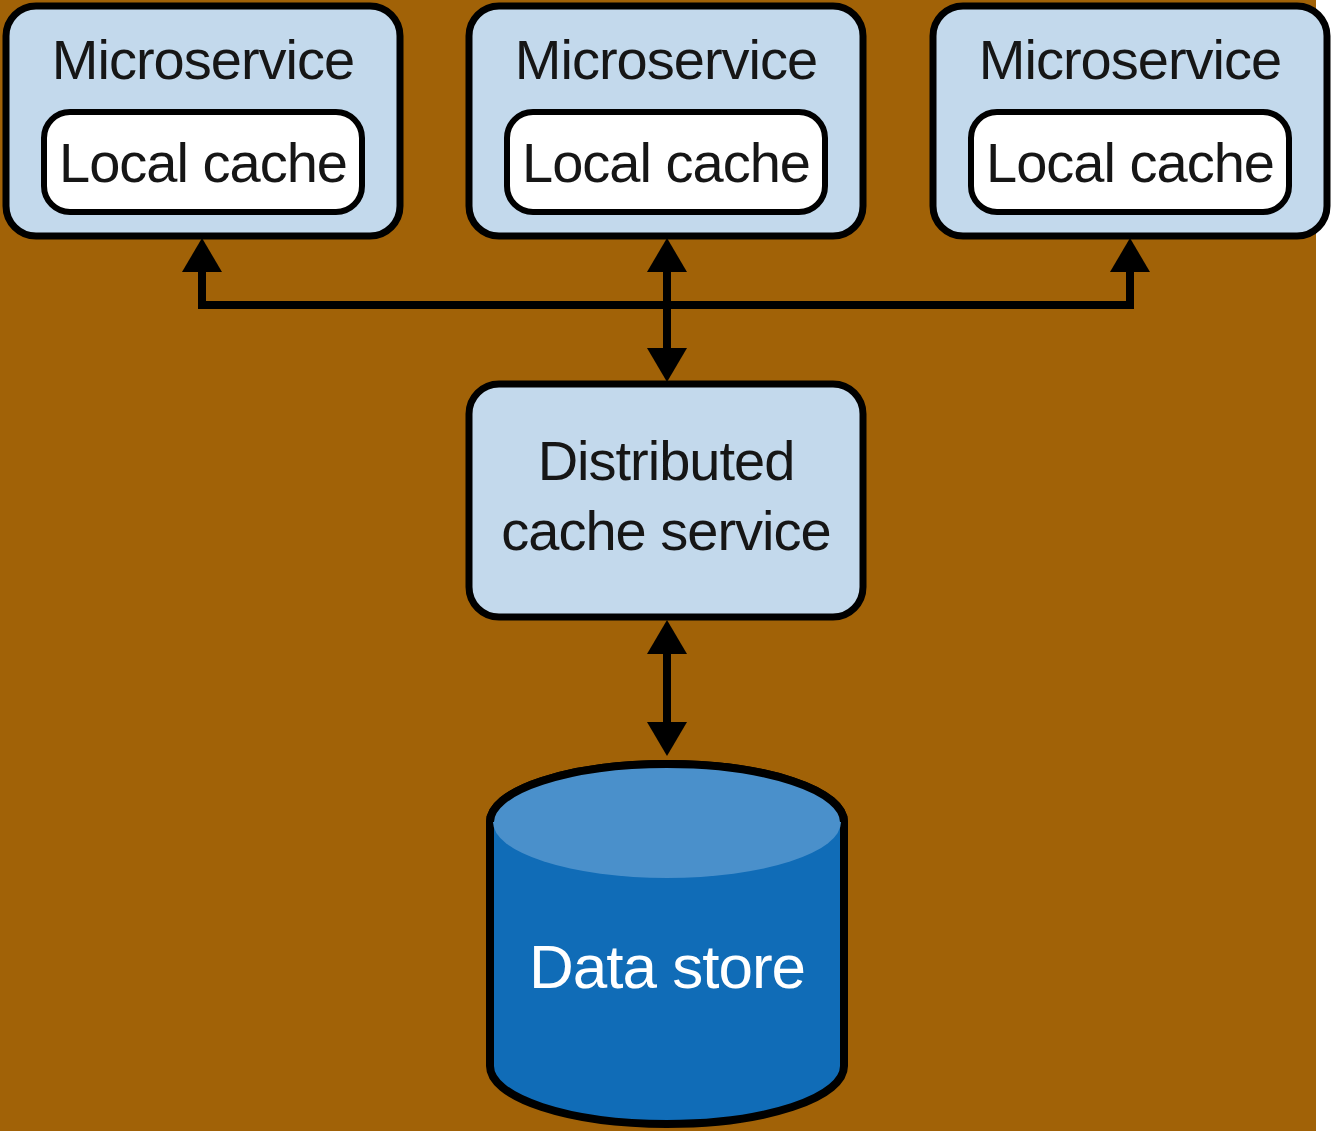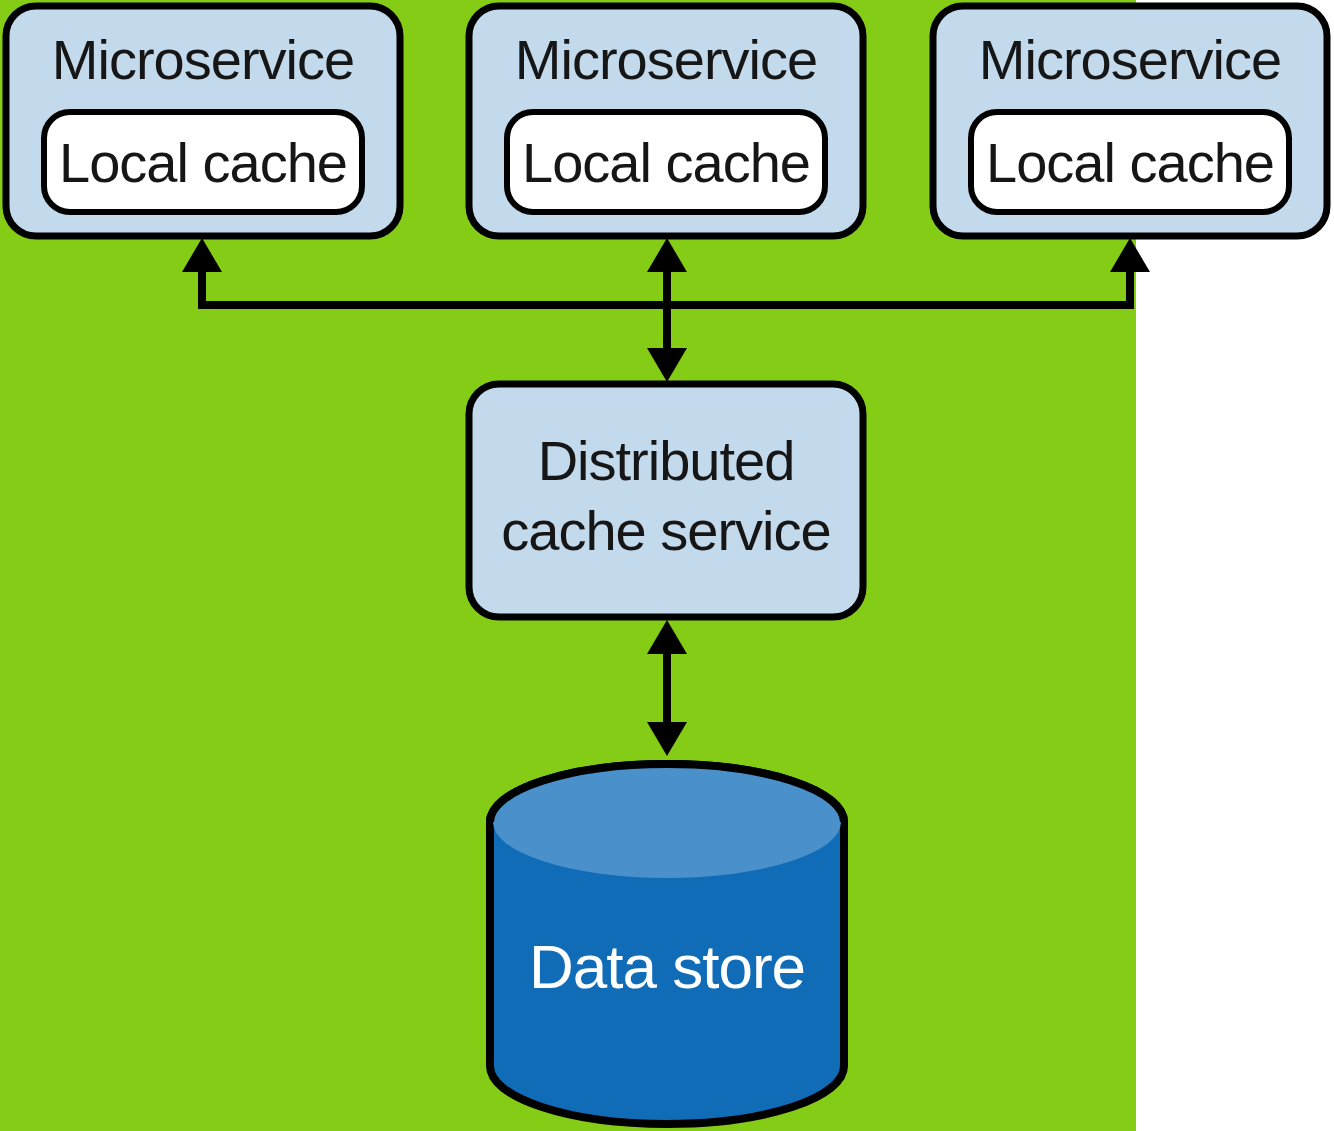--- a/index.html
+++ b/index.html
@@ -1,24 +1,24 @@
 <!DOCTYPE html>
 <html><head>
 <meta charset="utf-8">
 <style>
   html, body {
     margin: 0;
     padding: 0;
     background: #ffffff;
   }
   #stage {
-    width: 1136px;
+    width: 1316px;
     height: 1131px;
     position: relative;
-    background: #84cc16;
+    background: #a16207;
     font-family: "Liberation Sans", sans-serif;
     text-decoration: underline;
   }
   svg { display: block; }
   text {
     font-family: "Liberation Sans", sans-serif;
     fill: #161616;
   }
   .node-label      { font-size: 56px; letter-spacing: -1px; }
   .cache-label     { font-size: 56px; letter-spacing: -1px; }

